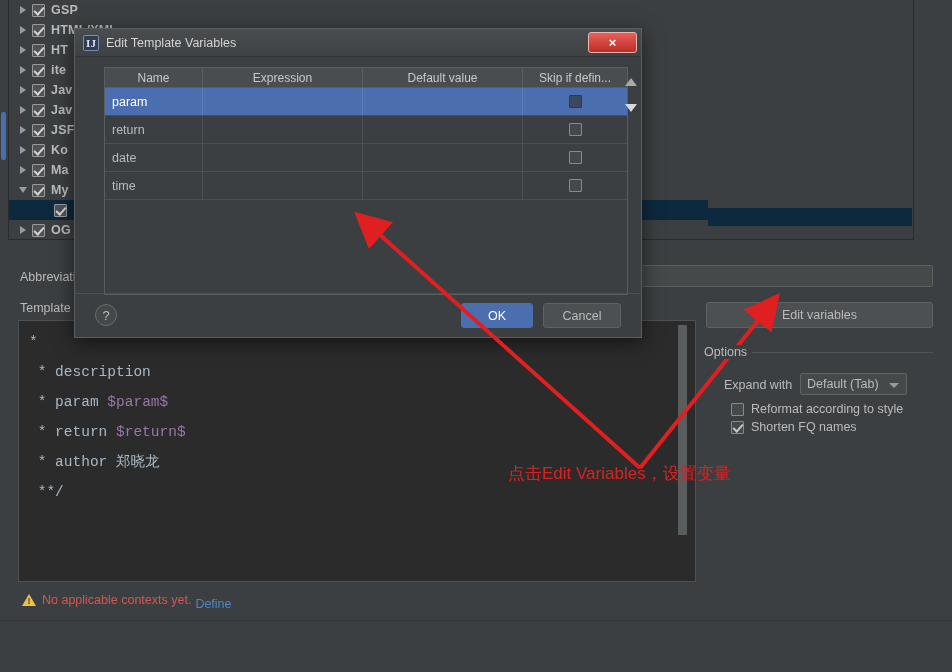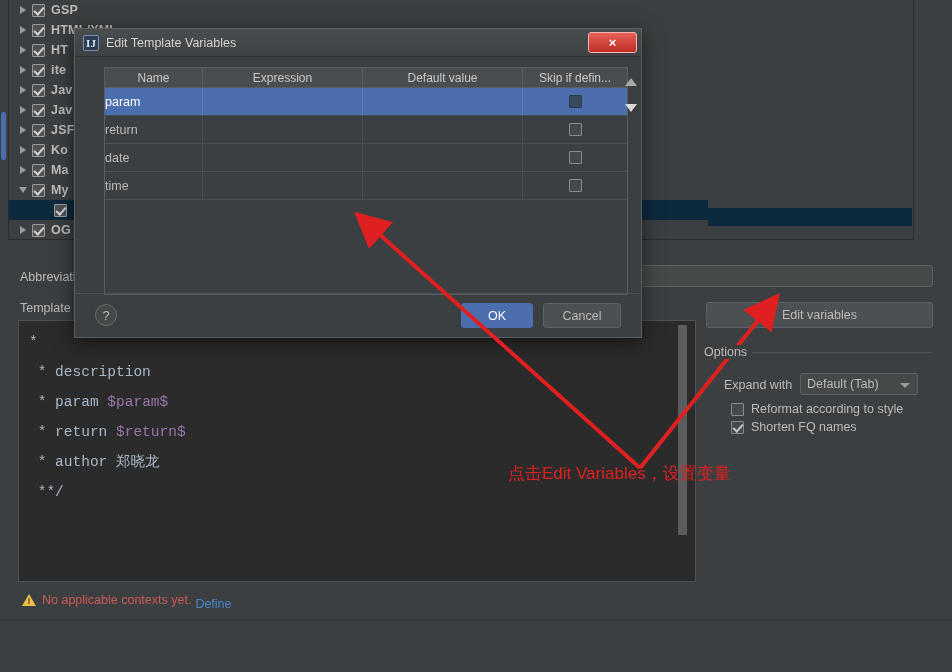--- a/index.html
+++ b/index.html
@@ -133,21 +133,21 @@
   .options-title {
     position: absolute; left: 704px; top: 345px; font-size: 12.5px; color: #bbbbbb;
     background: #3c3f41; padding-right: 5px; z-index: 2;
   }
   .options-rule {
     position: absolute; left: 704px; top: 352px; width: 229px; height: 1px;
     background: #515456;
   }
   .expand-label { position: absolute; left: 724px; top: 378px; font-size: 12.5px; color: #bbbbbb; }
   .expand-combo {
-    position: absolute; left: 800px; top: 373px; width: 118px; height: 22px;
+    position: absolute; left: 800px; top: 373px; width: 107px; height: 22px;
     background: #45494a; border: 1px solid #5e6264; border-radius: 2px;
     display: flex; align-items: center; padding: 0 6px;
     color: #bbbbbb; font-size: 12.5px;
   }
   .combo-arrow {
     position: absolute; right: 7px; top: 9px;
     border-left: 5px solid transparent; border-right: 5px solid transparent;
     border-top: 5px solid #9a9a9a;
   }
   .opt-row { position: absolute; display: flex; align-items: center; }
@@ -212,21 +212,21 @@
     display: flex; align-items: center; justify-content: center;
     font-size: 12px; color: #c8c8c8; border-right: 1px solid #5b5e60;
     overflow: hidden; white-space: nowrap;
   }
   .th:last-child { border-right: none; }
   .c0 { width: 98px; } .c1 { width: 160px; } .c2 { width: 160px; } .c3 { width: 104px; }
   .tr { display: flex; height: 28px; border-bottom: 1px solid #4d5052; }
   .tr.sel { background: #4b6eaf; }
   .td {
     display: flex; align-items: center; border-right: 1px solid #4d5052;
-    font-size: 12.5px; color: #bbbbbb; overflow: hidden;
+    padding-left: 7px; font-size: 12.5px; color: #bbbbbb; overflow: hidden;
   }
   .td:last-child { border-right: none; justify-content: center; padding-left: 0; }
   .tr.sel .td { color: #ffffff; border-right-color: #5b7cbb; }
   .kcb {
     width: 13px; height: 13px; border: 1px solid #8a8a8a;
     background: #45494a; border-radius: 1px;
   }
   .tr.sel .kcb { background: #3a4a5e; border-color: #2f3b4a; }
 
   

